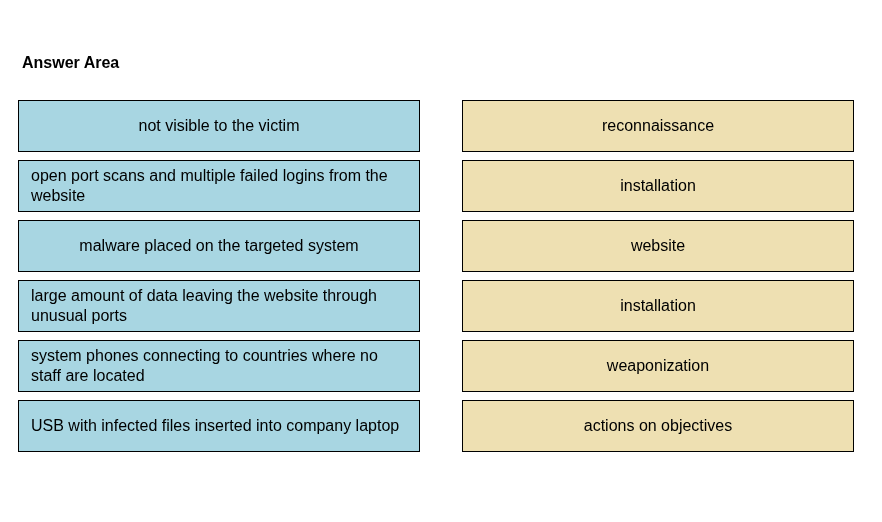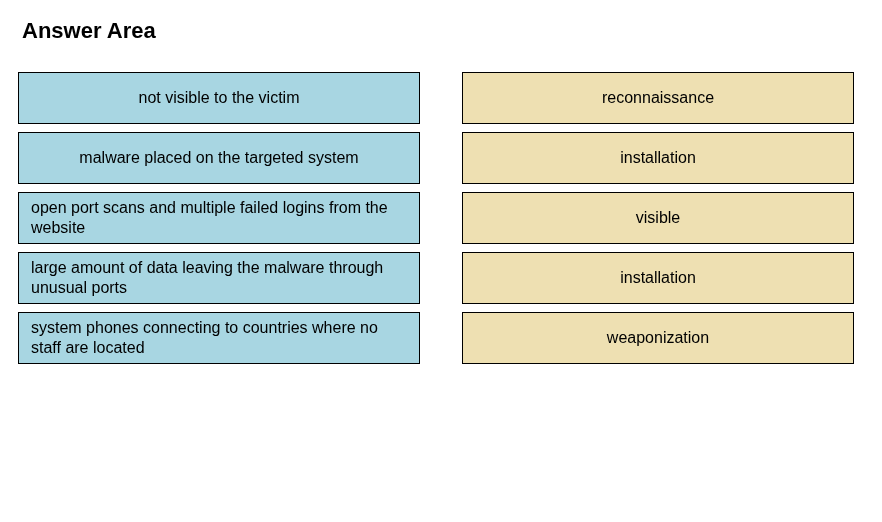--- a/index.html
+++ b/index.html
@@ -7,25 +7,26 @@
       margin: 0;
       padding: 0;
     }
     body {
       font-family: Arial, sans-serif;
       background: #ffffff;
       padding: 18px;
       width: 882px;
     }
     .title {
-      font-size: 22px;
+      font-size: 16px;
       font-weight: bold;
       color: #000;
       margin-bottom: 28px;
       margin-left: 4px;
+      margin-top: 36px;
     }
     .columns {
       display: flex;
       gap: 42px;
     }
     .col {
       display: flex;
       flex-direction: column;
       gap: 8px;
     }
@@ -67,43 +68,49 @@
 </head>
 <body>
 
 <div class="title">Answer Area</div>
 
 <div class="columns">
   <div class="col col-left">
     <div class="box blue center">
         <span>not visible to the victim</span>
       </div>
+    <div class="box blue left">
+        <span>open port scans and multiple failed logins from the website</span>
+      </div>
     <div class="box blue center">
         <span>malware placed on the targeted system</span>
       </div>
     <div class="box blue left">
-        <span>open port scans and multiple failed logins from the website</span>
-      </div>
-    <div class="box blue left">
-        <span>large amount of data leaving the malware through unusual ports</span>
+        <span>large amount of data leaving the website through unusual ports</span>
       </div>
     <div class="box blue left">
         <span>system phones connecting to countries where no staff are located</span>
+      </div>
+    <div class="box blue left">
+        <span>USB with infected files inserted into company laptop</span>
       </div>
   </div>
   <div class="col col-right">
     <div class="box tan">
         <span>reconnaissance</span>
       </div>
     <div class="box tan">
         <span>installation</span>
       </div>
     <div class="box tan">
-        <span>visible</span>
+        <span>website</span>
       </div>
     <div class="box tan">
         <span>installation</span>
       </div>
     <div class="box tan">
         <span>weaponization</span>
       </div>
+    <div class="box tan">
+        <span>actions on objectives</span>
+      </div>
   </div>
 </div>
 
 </body></html>

